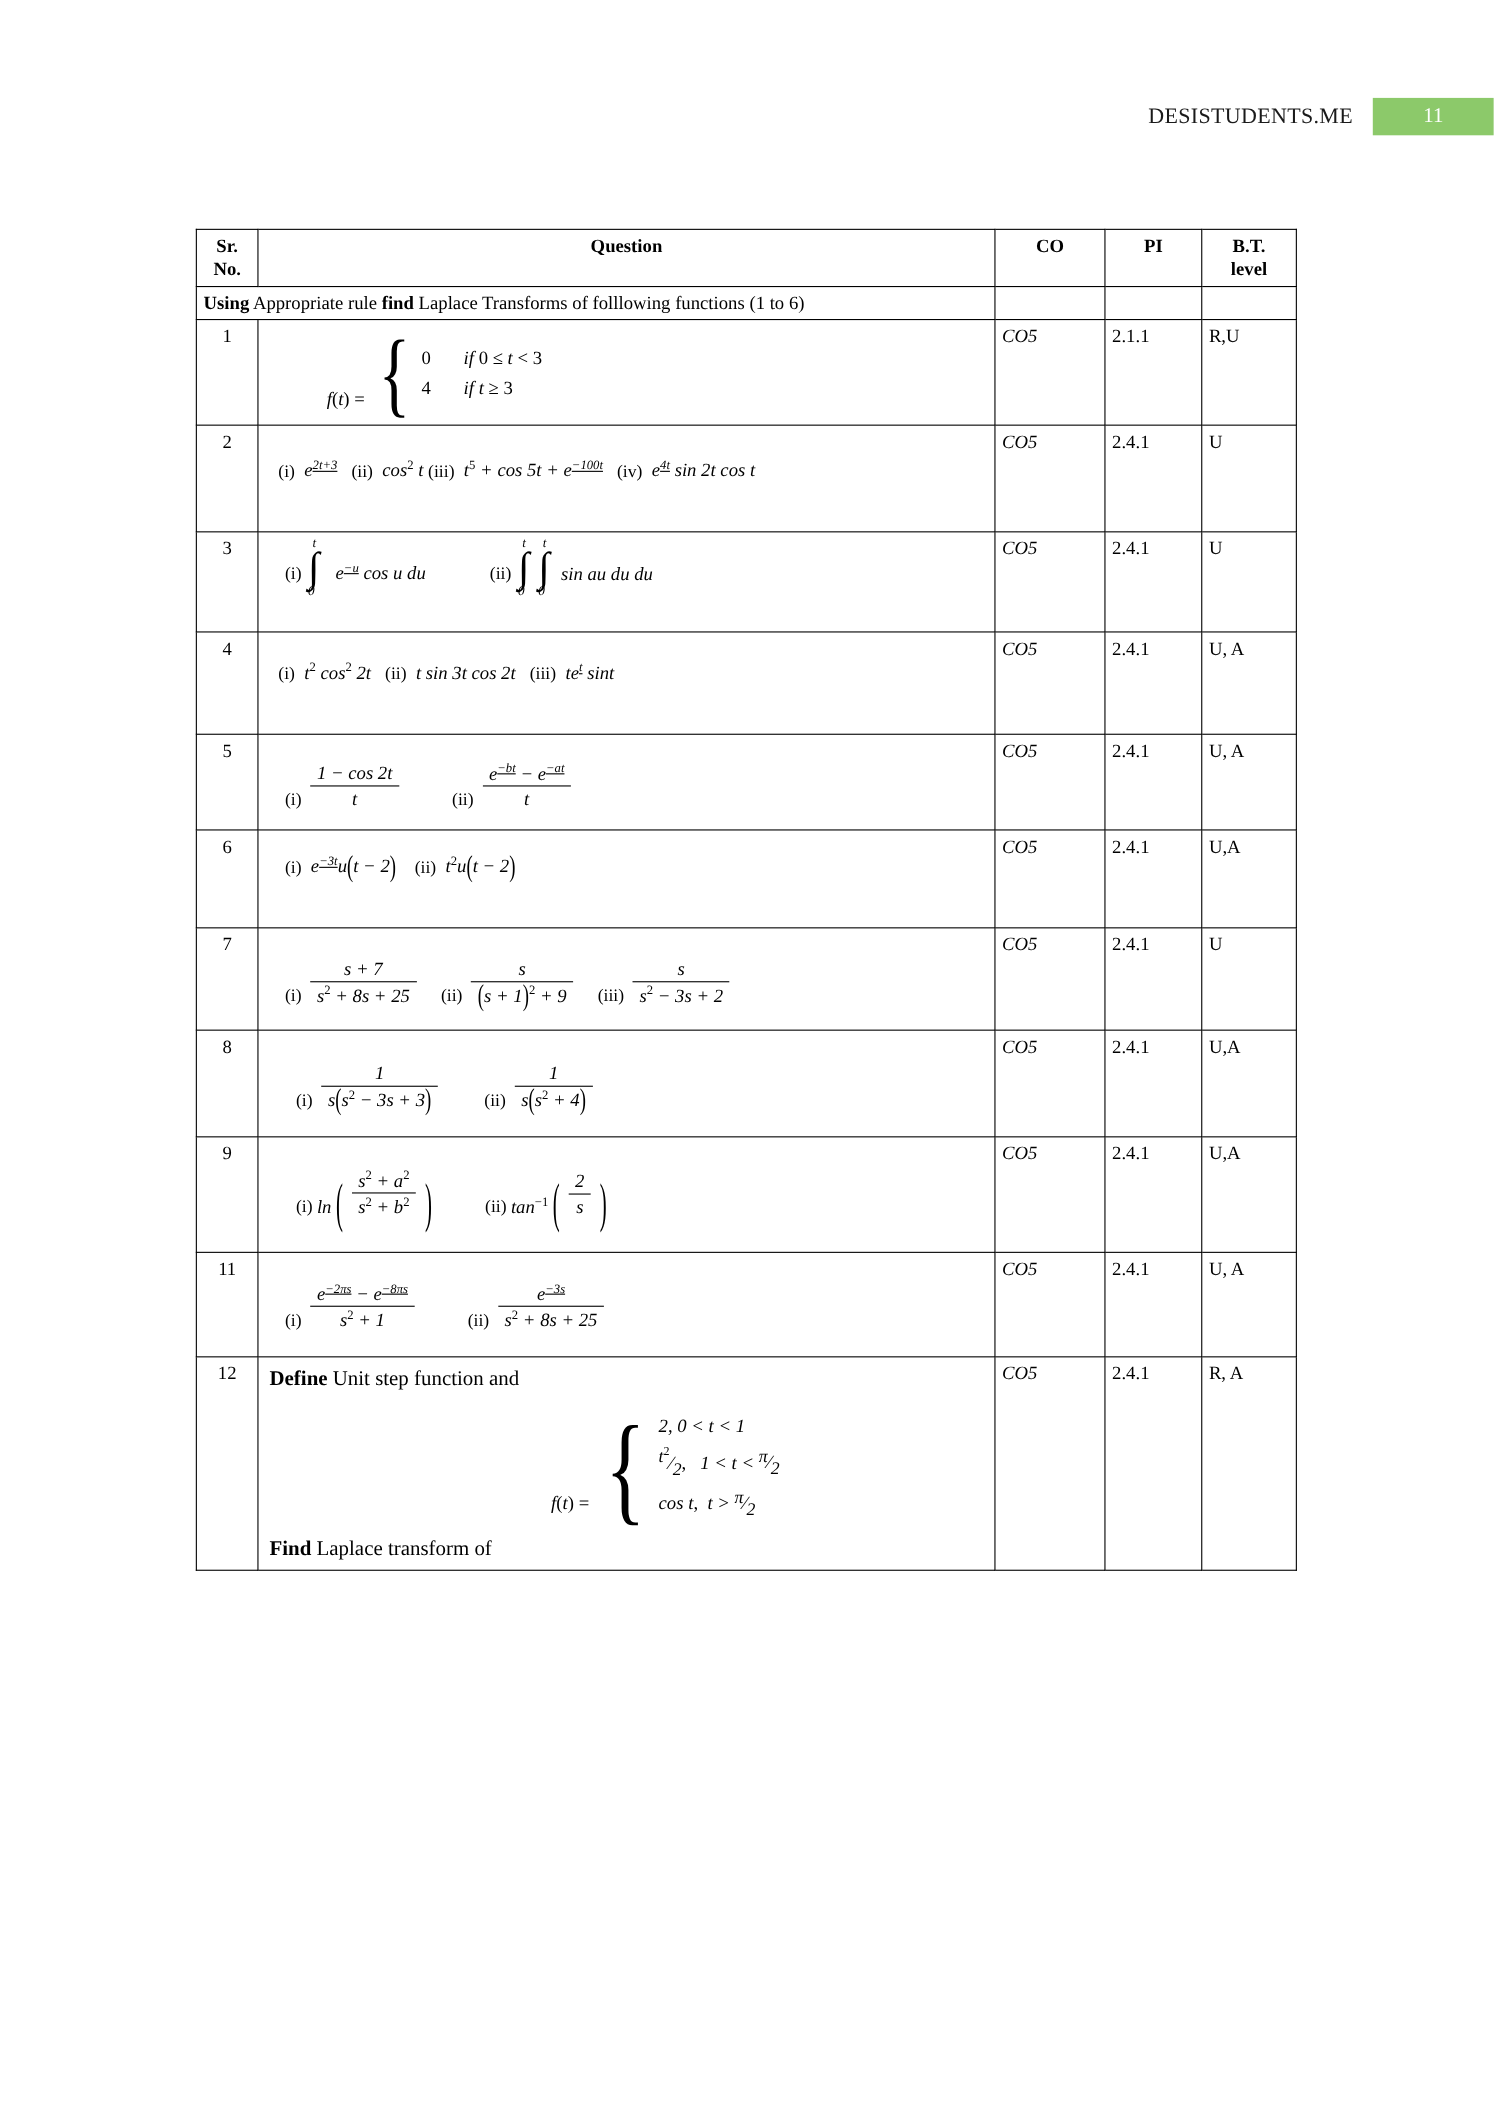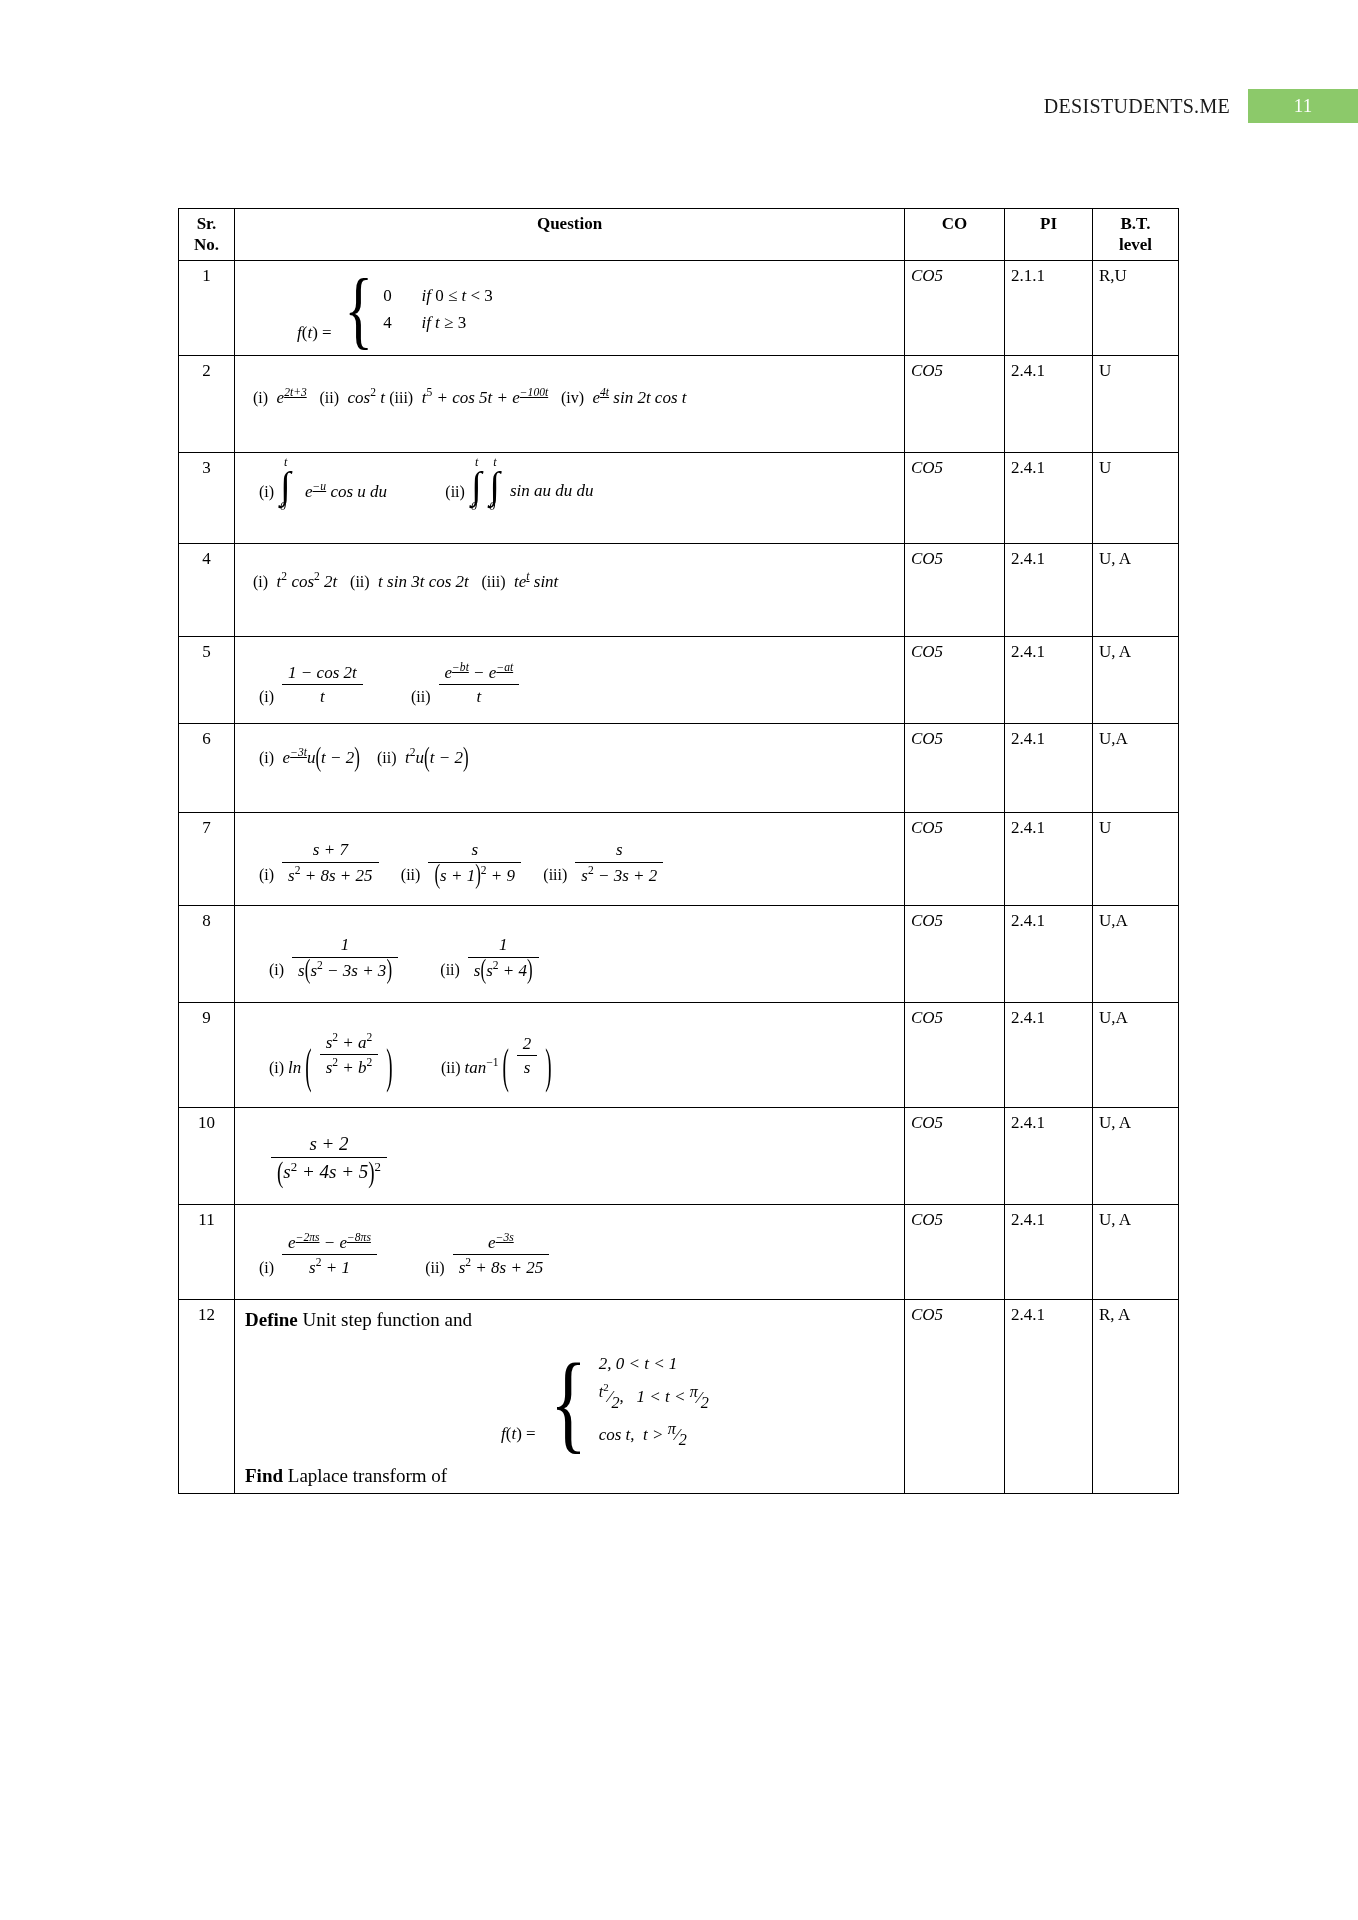--- a/index.html
+++ b/index.html
@@ -182,20 +182,28 @@
       <th>CO</th>
       <th>PI</th>
       <th class="bt-head">
         <div>B.T.</div>
         <div>level</div>
       </th>
     </tr>
   </thead>
   <tbody>
 
+    <tr>
+      <td class="section" colspan="2">
+        <b>Using</b><span> Appropriate rule </span><b>find</b><span> Laplace Transforms of folllowing functions (1 to 6)</span>
+      </td>
+      <td></td>
+      <td></td>
+      <td></td>
+    </tr>
 
     <tr>
       <td class="sr">1</td>
       <td>
         <div class="row-body" style="min-height:64px;padding-left:56px;padding-top:10px;">
           <span class="math">f</span><span class="up">(</span><span class="math">t</span><span class="up">) =</span>
           <span class="brace-wrap">
             <span class="brace tall">{</span>
             <span class="cases">
               <div><span class="up">0</span>&nbsp;&nbsp;&nbsp;&nbsp;&nbsp;&nbsp;&nbsp;<span class="math">if</span> <span class="up">0 ≤</span> <span class="math">t</span> <span class="up">&lt; 3</span></div>
@@ -389,34 +397,20 @@
                 </span>
             <span class="hugeparen" style="font-size:19px;">)</span>
           </span>
         </div>
       </td>
       <td class="co">CO5</td>
       <td class="pi">2.4.1</td>
       <td class="bt">U,A</td>
     </tr>
 
-    <tr>
-      <td class="sr">10</td>
-      <td>
-        <div class="row-body" style="min-height:72px;padding-top:8px;padding-left:26px;">
-          <span class="frac math" style="font-size:19px;">
-            <span class="num">s + 2</span>
-            <span class="den"><span class="bigparen">(</span>s<sup>2</sup> + 4s + 5<span class="bigparen">)</span><sup>2</sup></span>
-          </span>
-        </div>
-      </td>
-      <td class="co">CO5</td>
-      <td class="pi">2.4.1</td>
-      <td class="bt">U, A</td>
-    </tr>
 
     <tr>
       <td class="sr">11</td>
       <td>
         <div class="row-body" style="min-height:68px;padding-top:10px;padding-left:18px;">
           <span class="item">
             <span class="lbl">(i)</span>
             <span class="frac math">
                   <span class="num">e<sup class="it">−2πs</sup> − e<sup class="it">−8πs</sup></span>
                   <span class="den">s<sup>2</sup> + 1</span>

